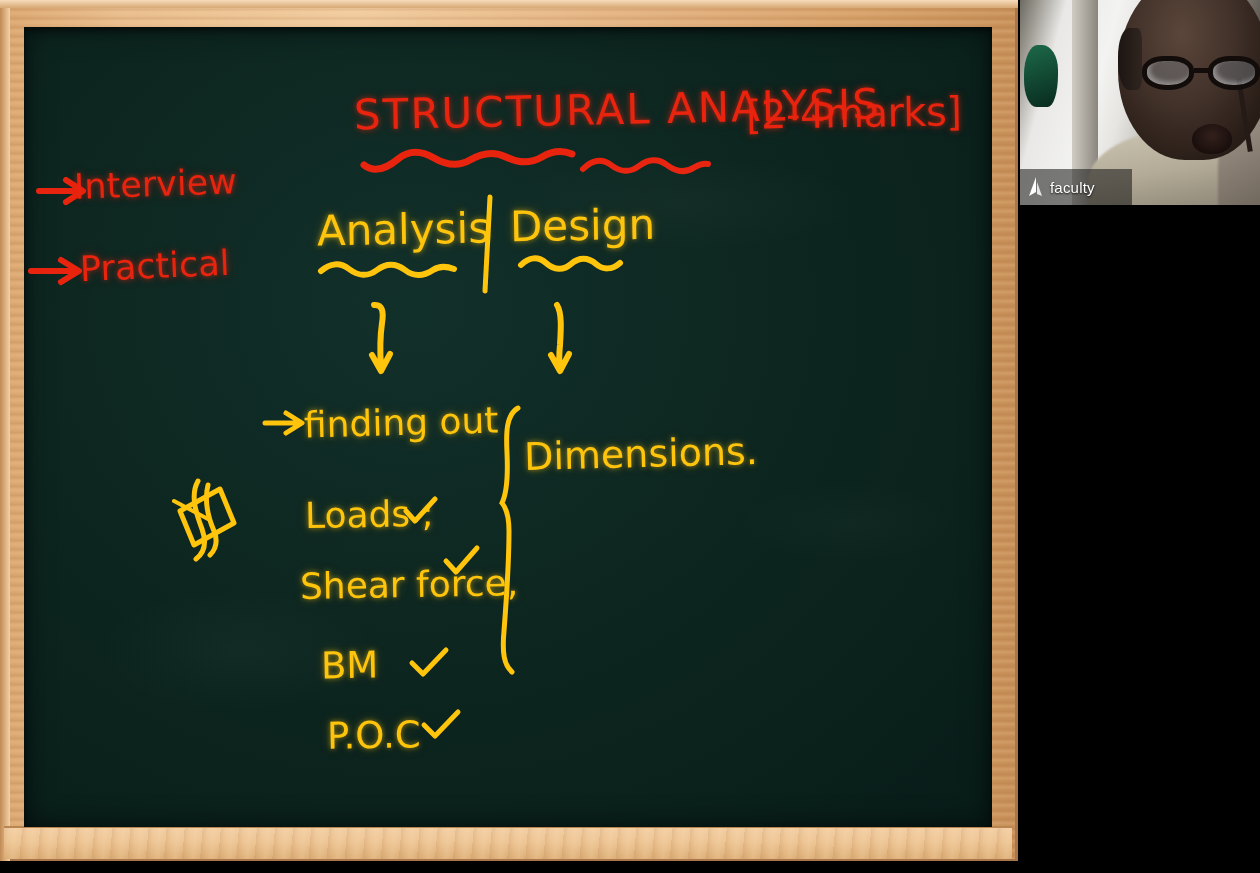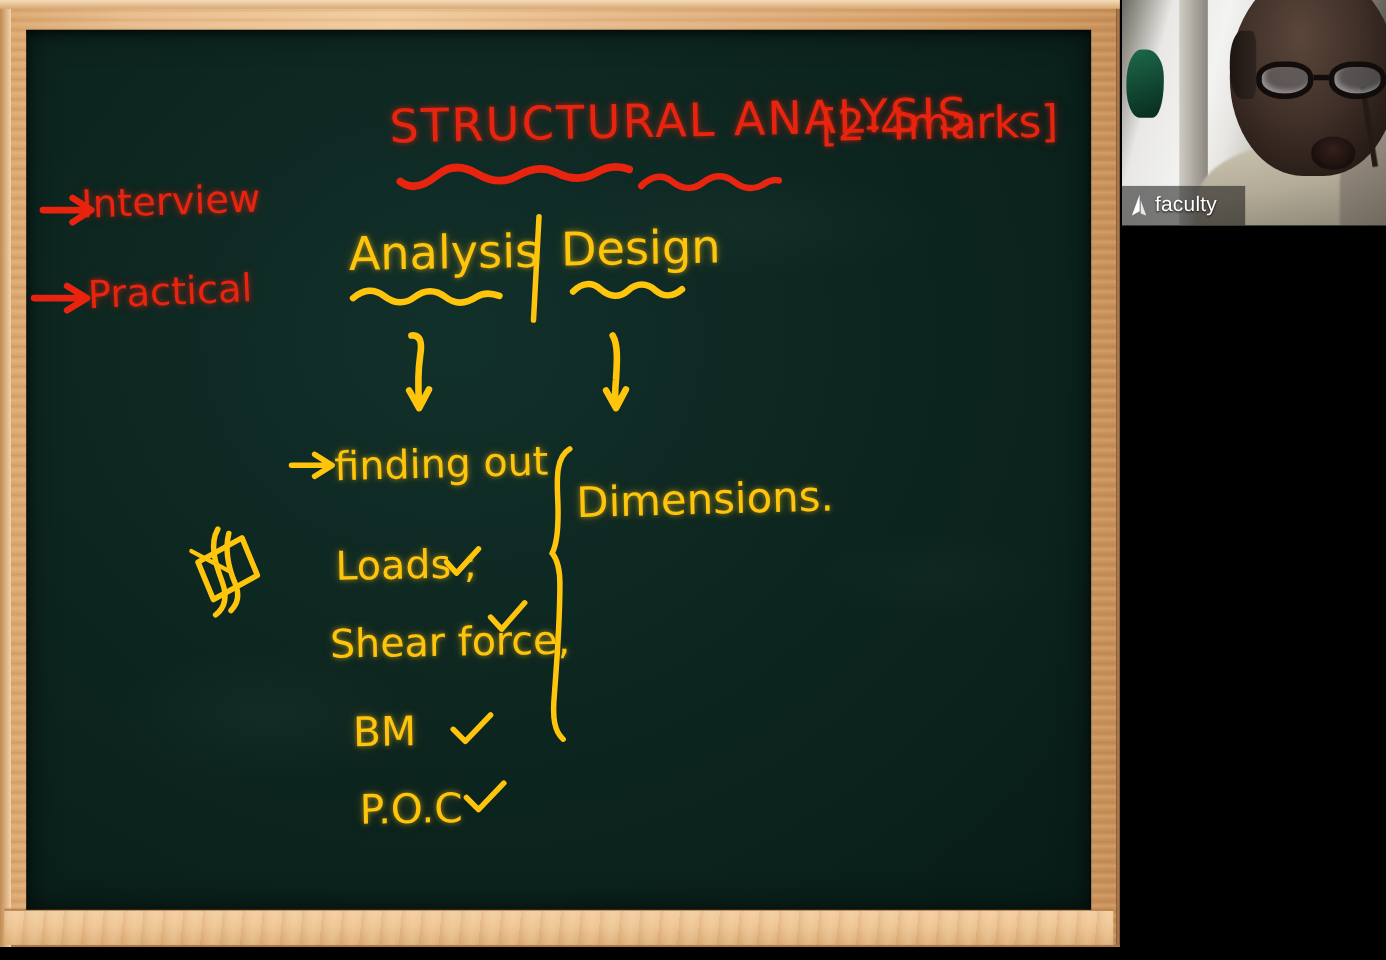--- a/index.html
+++ b/index.html
@@ -213,21 +213,21 @@
     min-width: 112px;
     display: flex;
     align-items: center;
     gap: 5px;
     padding: 0 10px 0 6px;
     background: rgba(20,20,20,0.55);
     color: #ffffff;
   }
   #cam-label .label-text {
     font-family: "Liberation Sans", sans-serif;
-    font-size: 19px;
+    font-size: 15px;
     font-weight: 400;
     letter-spacing: 0.2px;
     text-shadow: 0 1px 2px rgba(0,0,0,0.9);
   }
   #cam-logo-icon { width: 19px; height: 22px; flex: 0 0 auto; }
 
   
   #black-pane-right {
     position: absolute;
     left: 1020px; top: 205px;

